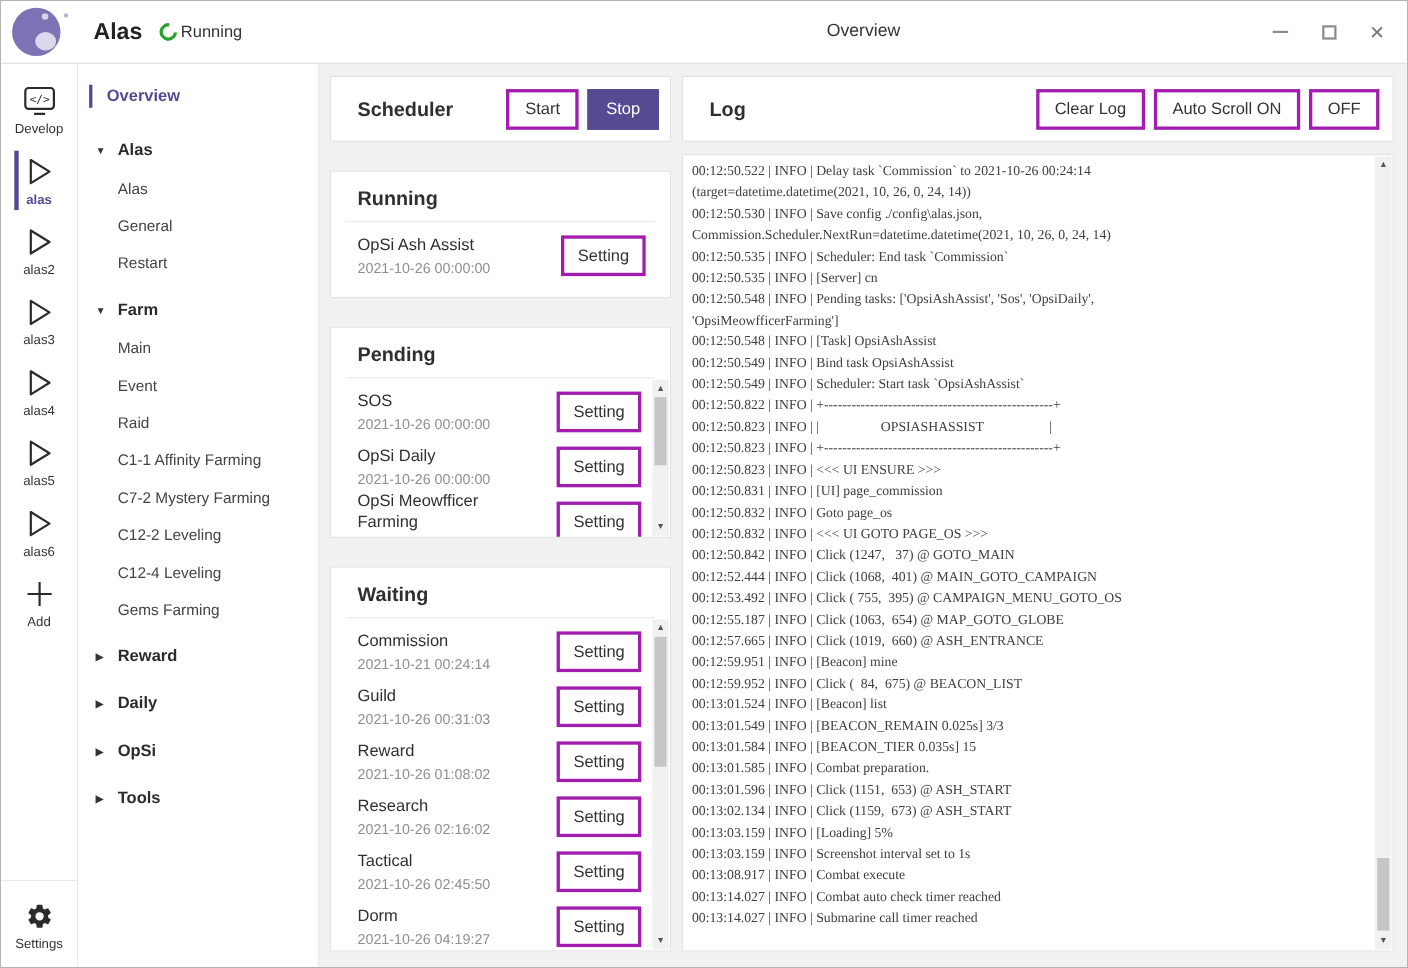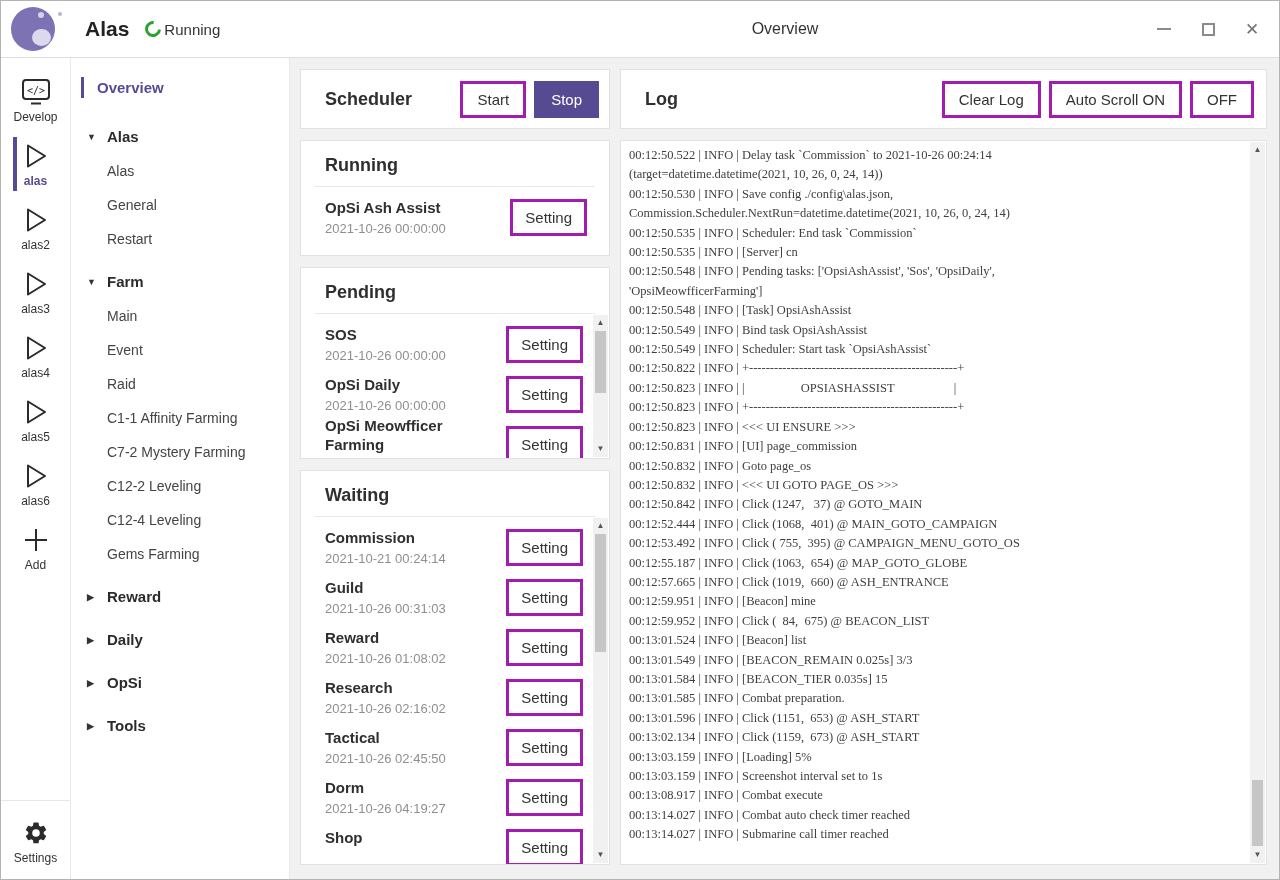--- a/index.html
+++ b/index.html
@@ -47,37 +47,37 @@
   .nav-overview::before{content:"";position:absolute;left:10px;top:1px;bottom:1px;width:3px;background:var(--accent);}
   .nav-group{margin-bottom:8px;}
   .nav-group-header{display:flex;align-items:center;padding:9px 0 9px 16px;font-size:15px;font-weight:bold;color:#2b2b2b;cursor:pointer;}
   .nav-arrow{font-size:9px;color:#333;width:20px;flex:0 0 20px;}
   .nav-sub{padding:9px 0 9px 36px;font-size:14px;color:#444;cursor:pointer;}
 
   
   .content{flex:1;background:#f1f1f1;padding:11px 12px 14px 10px;display:flex;gap:10px;min-width:0;}
   .panel{background:#fff;border:1px solid #e2e2e2;}
 
-  .mid-col{flex:0 0 310px;display:flex;flex-direction:column;gap:11px;}
+  .mid-col{flex:0 0 310px;display:flex;flex-direction:column;gap:26px;}
   .bar-panel{height:60px;flex:0 0 60px;display:flex;align-items:center;padding:0 10px 0 24px;}
   .panel-title{font-size:18px;font-weight:bold;color:#2f2f2f;}
   .bar-btns{margin-left:auto;display:flex;gap:8px;}
   .btn{font-family:inherit;font-size:15px;color:#333;background:#fff;border:3px solid #a21caf;padding:7px 14px;cursor:pointer;white-space:nowrap;}
   .btn.primary{background:var(--accent);border-color:var(--accent);color:#fff;}
 
   .task-panel{display:flex;flex-direction:column;overflow:hidden;}
   .running-panel{flex:0 0 116px;}
   .pending-panel{flex:0 0 192px;}
   .waiting-panel{flex:1;}
   .task-panel-header{margin:14px 14px 0;padding:0 0 10px 10px;border-bottom:1px solid #e8e8e8;font-size:18px;font-weight:bold;color:#2f2f2f;}
   .task-list{position:relative;flex:1;overflow:hidden;padding:5px 0 0;}
   .task-row{display:flex;align-items:center;padding:7px 22px 7px 24px;height:50px;}
   .task-list.has-scroll .task-row{padding-right:26px;padding-left:24px;}
   .task-info{flex:1;min-width:0;padding-right:6px;}
-  .task-name{font-size:15px;font-weight:bold;color:#2f2f2f;line-height:1.3;max-width:155px;}
+  .task-name{font-size:15px;font-weight:normal;color:#2f2f2f;line-height:1.3;max-width:155px;}
   .task-time{font-size:13px;color:#8f8f8f;margin-top:3px;height:15px;}
   .btn.setting{padding:7px 12px;flex:0 0 auto;}
 
   
   .vscroll{position:absolute;right:1px;top:1px;bottom:1px;width:15px;background:#f1f1f1;}
   .vscroll .arr{position:absolute;left:0;width:100%;text-align:center;font-size:8px;color:#555;line-height:14px;}
   .vscroll .arr.up{top:1px;}
   .vscroll .arr.down{bottom:1px;}
   .vscroll .thumb{position:absolute;left:2px;width:11px;background:#c6c6c6;}
 

